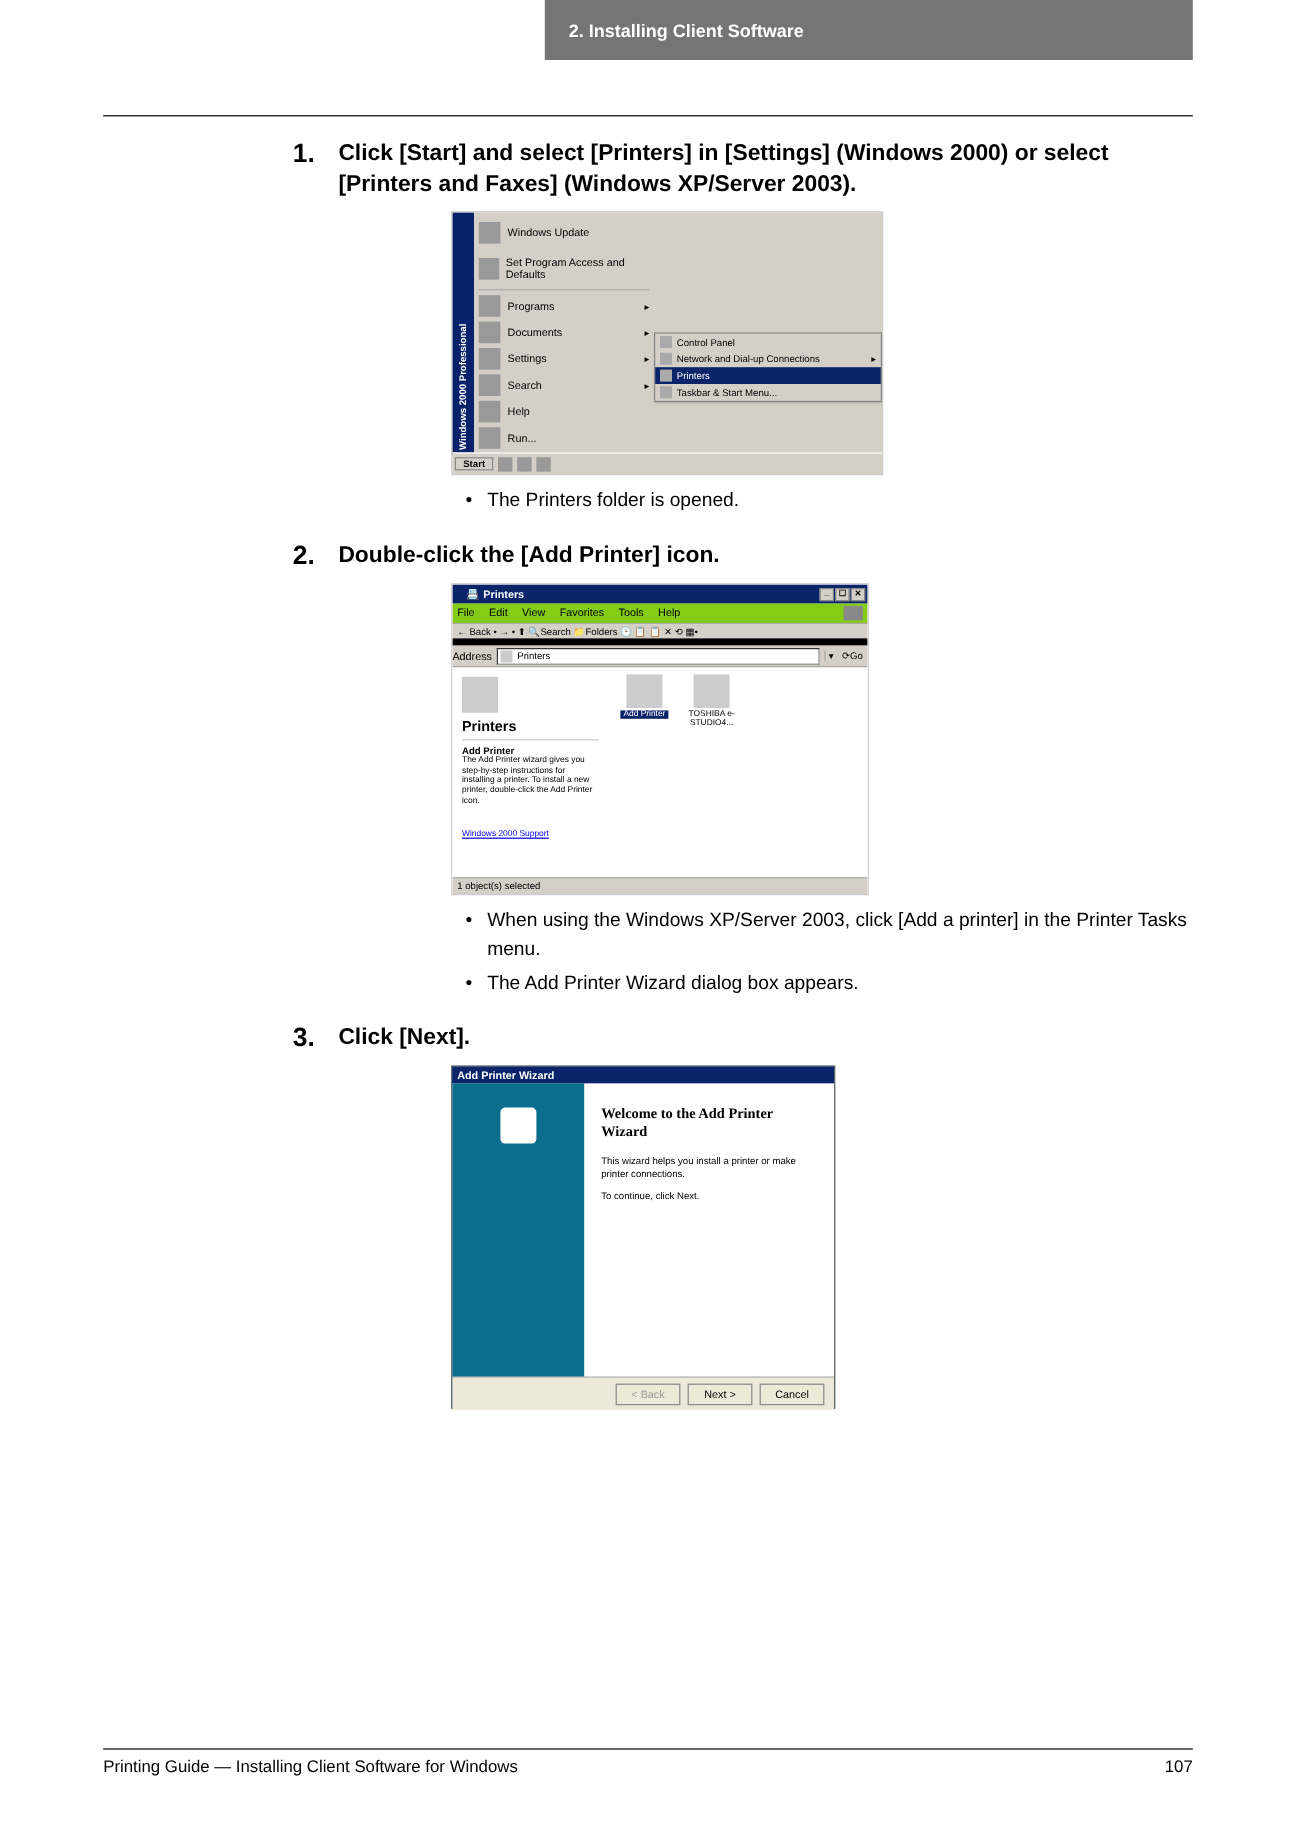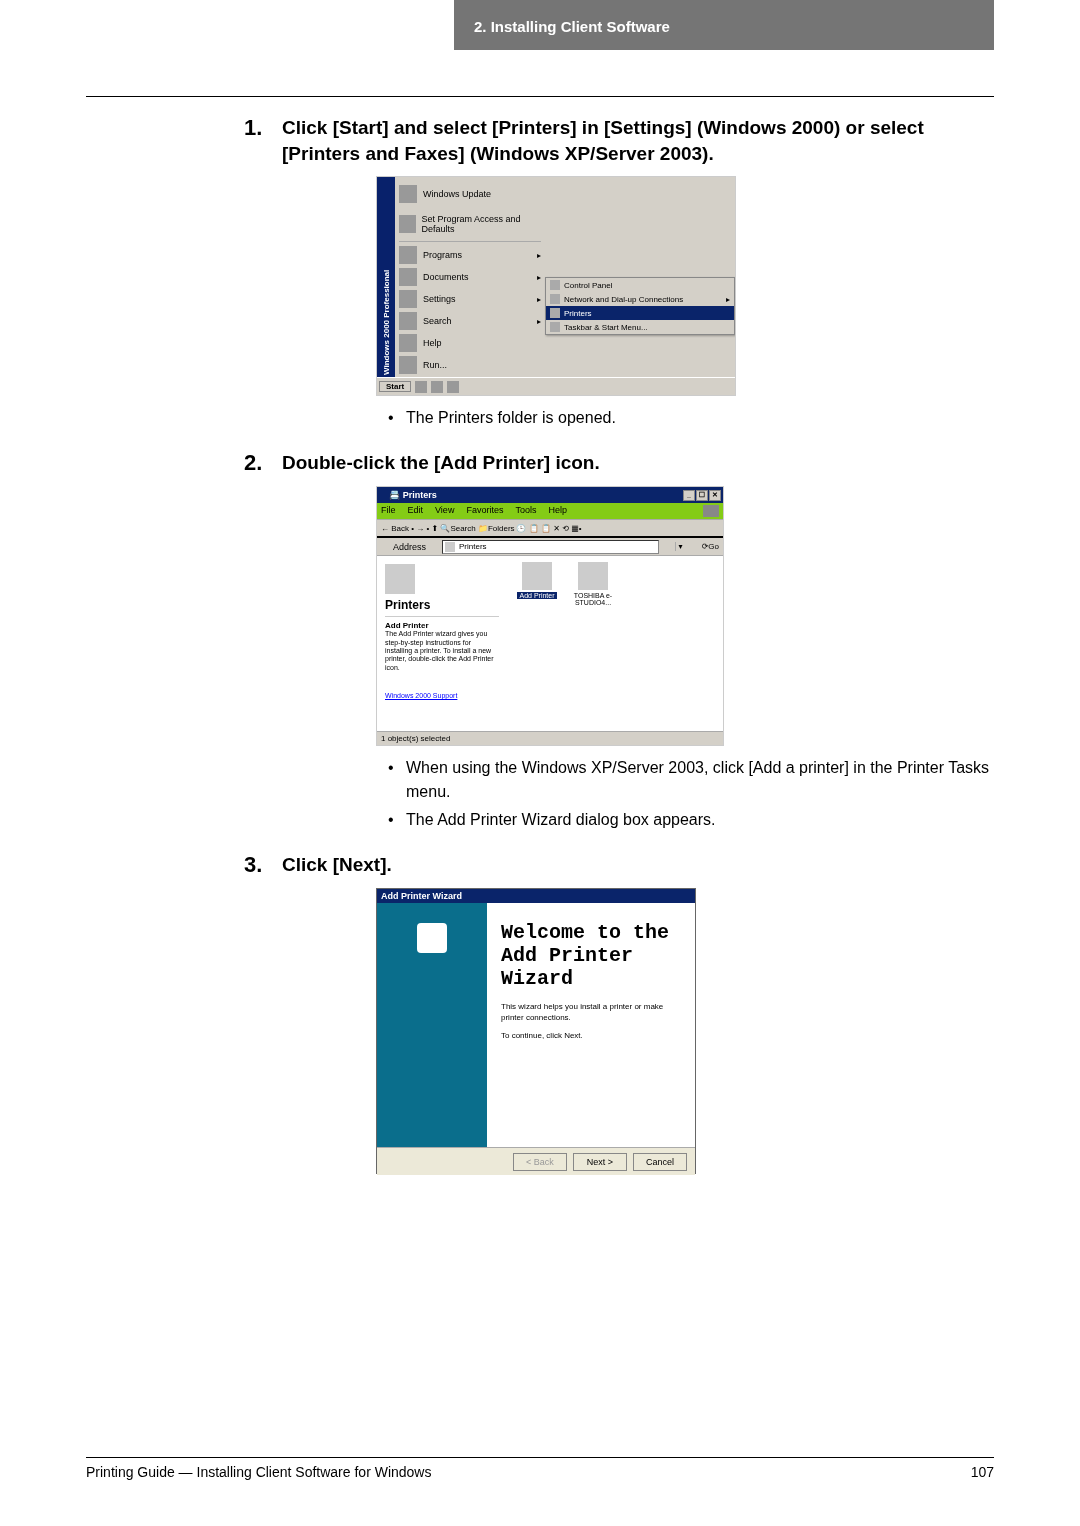--- a/index.html
+++ b/index.html
@@ -272,32 +272,31 @@
       display: flex;
       gap: 12px;
     }
     .pw-toolbar {
       background: #d4d0c8;
       height: 18px;
       font-size: 8px;
       display: flex;
       align-items: center;
       padding-left: 4px;
-      border-bottom: 2px solid #000000;
+      border-bottom: 6px solid #000000;
       text-align: center;
     }
     .pw-address {
       background: #d4d0c8;
       height: 18px;
       font-size: 9px;
       display: flex;
       align-items: center;
-      padding-left: 16px;
+      padding-left: 0;
       border-bottom: 1px solid #aaa;
-      gap: 12px;
     }
     .pw-address-inp {
       background:#fff;
       border:1px inset #888;
       flex:1;
       margin:0 4px;
       height:14px;
       font-size:8px;
       padding-left:16px;
       display: flex;
@@ -409,22 +408,22 @@
       background: #fff;
       border-radius: 4px;
     }
     .wiz-right {
       flex: 1;
       background: #fff;
       padding: 18px 14px;
       font-size: 9px;
     }
     .wiz-heading {
-      font-family: Liberation Mono, monospace;
-      font-size: 20px;
+      font-family: Liberation Serif, serif;
+      font-size: 12px;
       font-weight: bold;
       margin-bottom: 12px;
     }
     .wiz-text {
       font-size: 8px;
       margin-bottom: 8px;
       line-height: 1.3;
     }
     .wiz-footer {
       background: #ece9d8;

